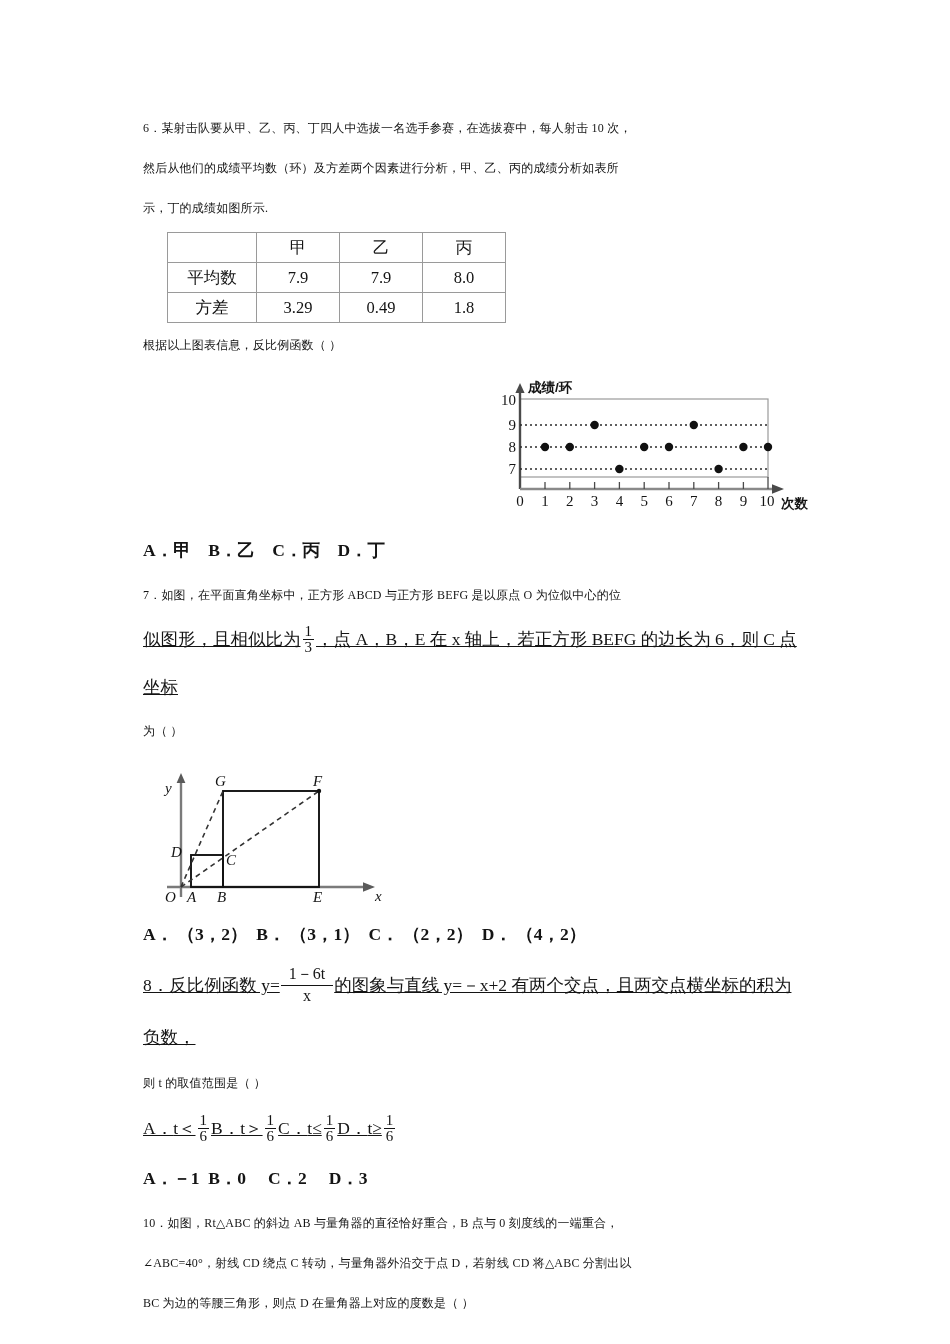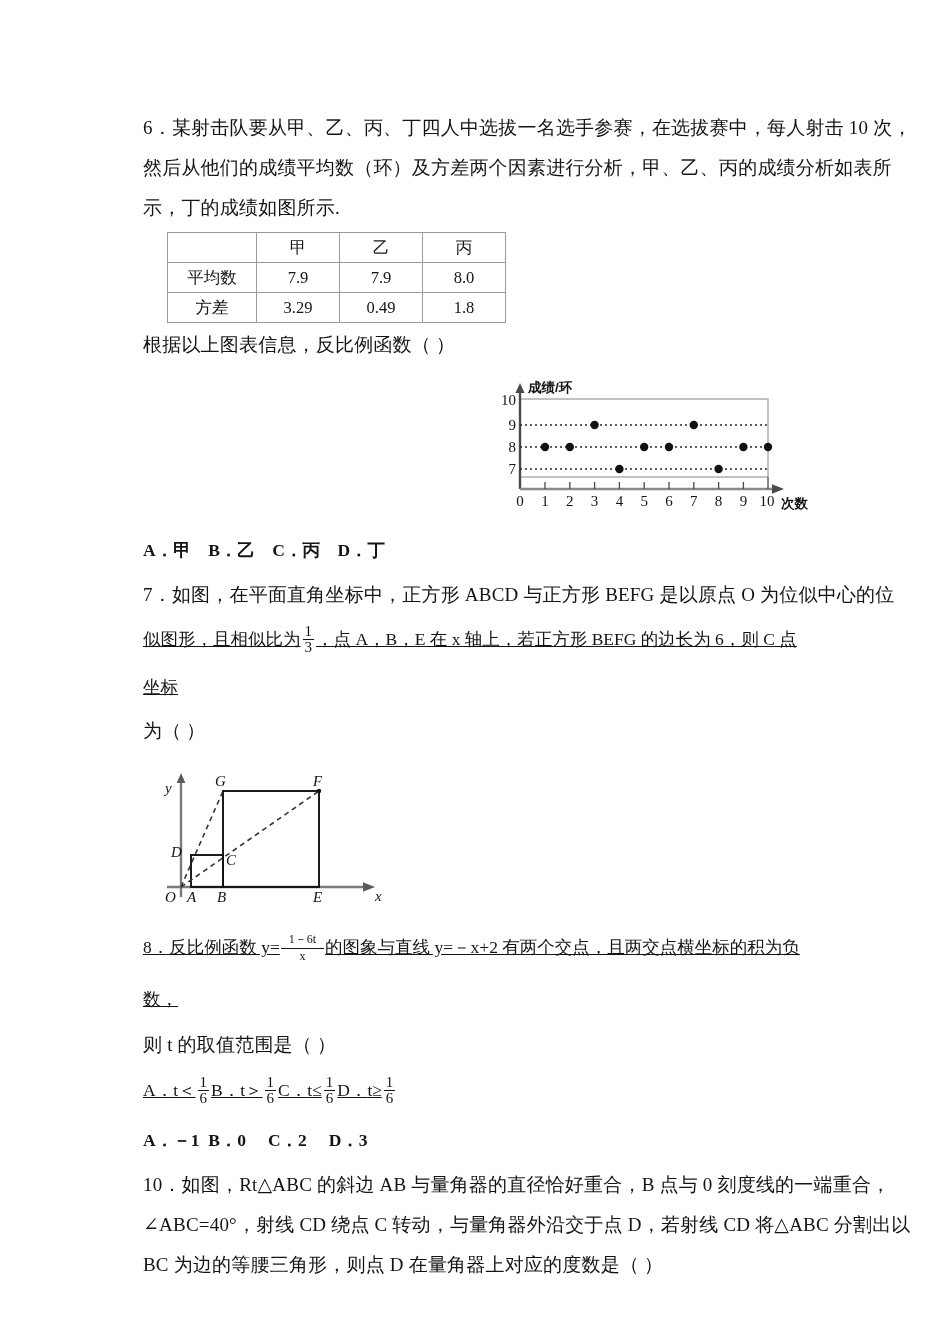--- a/index.html
+++ b/index.html
@@ -24,21 +24,21 @@
   }
   .content {
     position: absolute;
     left: 143px;
     top: 108px;
     width: 665px;
   }
 
   
   .qline {
-    font-size: 19px;
+    font-size: 12px;
     line-height: 40px;
     letter-spacing: 0.2px;
     white-space: nowrap;
     color: #141414;
   }
   .qpara {
     font-size: 17.5px;
     line-height: 40px;
     color: #141414;
     text-decoration: underline;
@@ -67,21 +67,21 @@
     display: block;
     padding: 0 2px;
     border-bottom: 1.2px solid #141414;
   }
   .frac .den { display: block; padding: 0 2px; }
 
   .bigfrac {
     display: inline-block;
     vertical-align: -0.6em;
     text-align: center;
-    font-size: 12px;
+    font-size: 16px;
     line-height: 1.15;
     margin: 0 1px;
   }
   .bigfrac .num {
     display: block;
     padding: 0 8px 1px 8px;
     border-bottom: 1.4px solid #141414;
   }
   .bigfrac .den { display: block; padding: 1px 8px 0 8px; }
 
@@ -269,20 +269,21 @@
             <text x="74" y="137">B</text>
             <text x="170" y="137">E</text>
             <text x="28" y="92">D</text>
             <text x="83" y="100">C</text>
             <text x="72" y="21">G</text>
             <text x="170" y="21">F</text>
           </g>
         </svg>
       </div>
 
+      <div class="opts">A． （3，2）  B． （3，1）  C． （2，2）  D． （4，2）</div>
     </div>
 
     <div class="sp-sm"></div>
 
     <div>
       <div class="qpara" style="line-height:52px;">
         <span>8．反比例函数 y=</span><span class="bigfrac"><span class="num">1－6t</span><span class="den">x</span></span><span>的图象与直线 y=－x+2 有两个交点，且两交点横坐标的积为负数，</span>
       </div>
       <div class="qline">则 t 的取值范围是（      ）</div>
 

